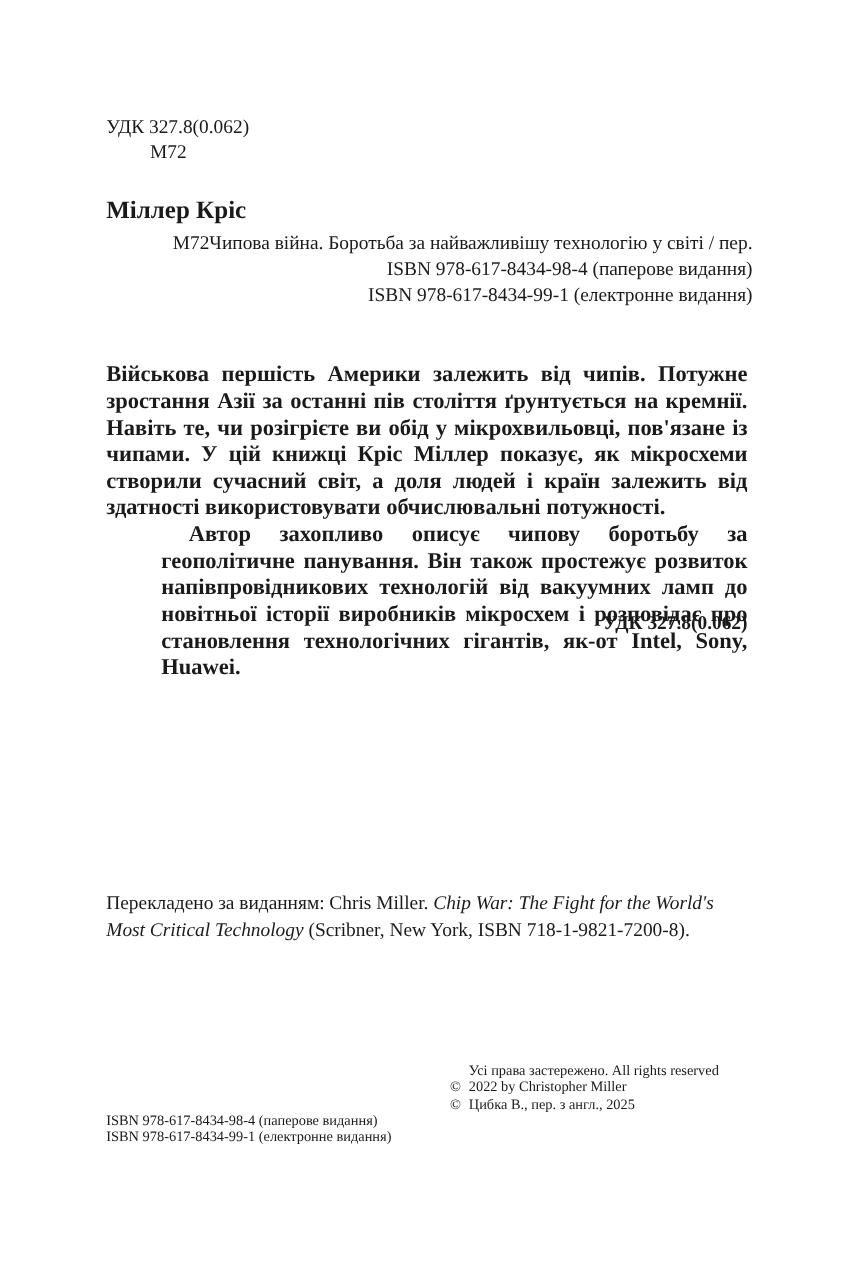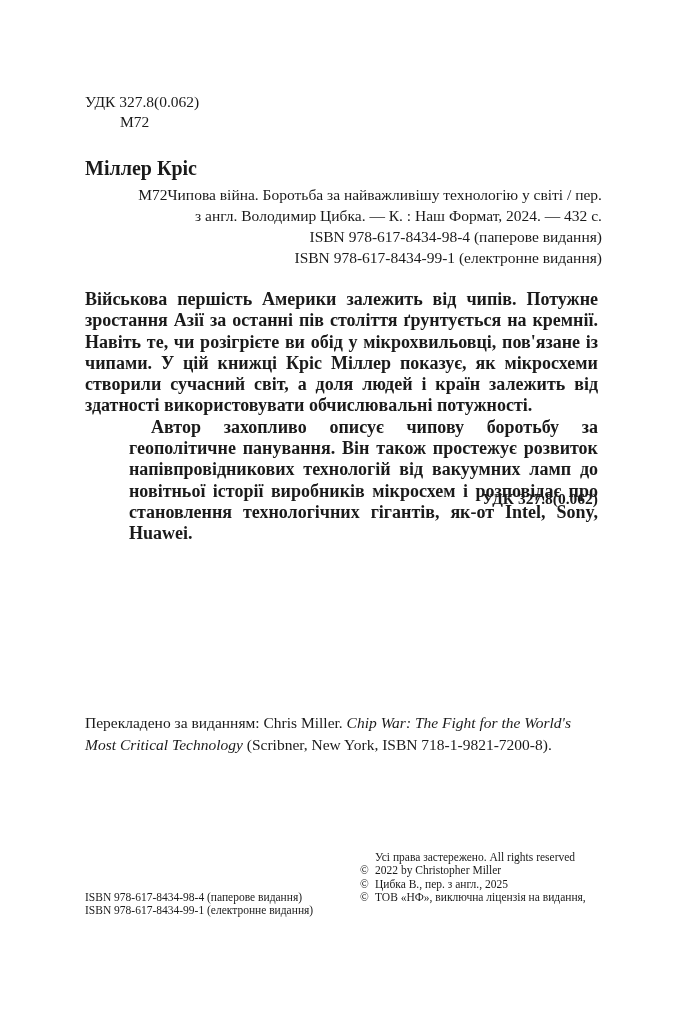--- a/index.html
+++ b/index.html
@@ -33,39 +33,37 @@
 
 <div class="abs udk-top">
   <span>УДК 327.8(0.062)</span>
   <span class="m72">М72</span>
 </div>
 
 <div class="abs author">Міллер Кріс</div>
 
 <div class="abs biblio">
   <span class="row first"><span class="code">М72</span><span>Чипова війна. Боротьба за найважливішу технологію у світі / пер.</span></span>
-  <span class="row">з англ. Володимир Цибка. — К. : Наш Формат, 2024. — 432 с.</span>
   <span class="row">ISBN 978-617-8434-98-4 (паперове видання)</span>
   <span class="row">ISBN 978-617-8434-99-1 (електронне видання)</span>
 </div>
 
 <div class="abs abstract">
   <p>Військова першість Америки залежить від чипів. Потужне зростання Азії за останні пів століття ґрунтується на кремнії. Навіть те, чи розігрієте ви обід у мікрохвильовці, пов'язане із чипами. У цій книжці Кріс Міллер показує, як мікросхеми створили сучасний світ, а доля людей і країн залежить від здатності використовувати обчислювальні потужності.</p>
   <p class="indent">Автор захопливо описує чипову боротьбу за геополітичне панування. Він також простежує розвиток напівпровідникових технологій від вакуумних ламп до новітньої історії виробників мікросхем і розповідає про становлення технологічних гігантів, як-от Intel, Sony, Huawei.</p>
 </div>
 
 <div class="abs udk-bottom">УДК 327.8(0.062)</div>
 
 <div class="abs translated">
   <span>Перекладено за виданням: Chris Miller. </span><i>Chip War: The Fight for the World's Most Critical Technology</i><span> (Scribner, New York, ISBN 718-1-9821-7200-8).</span>
 </div>
 
 <div class="abs rights">
   <span class="line"><span class="sym"></span><span>Усі права застережено. All rights reserved</span></span>
   <span class="line"><span class="sym">©</span><span>2022 by Christopher Miller</span></span>
   <span class="line"><span class="sym">©</span><span>Цибка В., пер. з англ., 2025</span></span>
-  <span class="line"><span class="sym">©</span><span>ТОВ «НФ», виключна ліцензія на видання,</span></span>
 </div>
 
 <div class="abs isbn-small">
   <span class="line">ISBN 978-617-8434-98-4 (паперове видання)</span>
   <span class="line">ISBN 978-617-8434-99-1 (електронне видання)</span>
 </div>
 
 </body></html>

